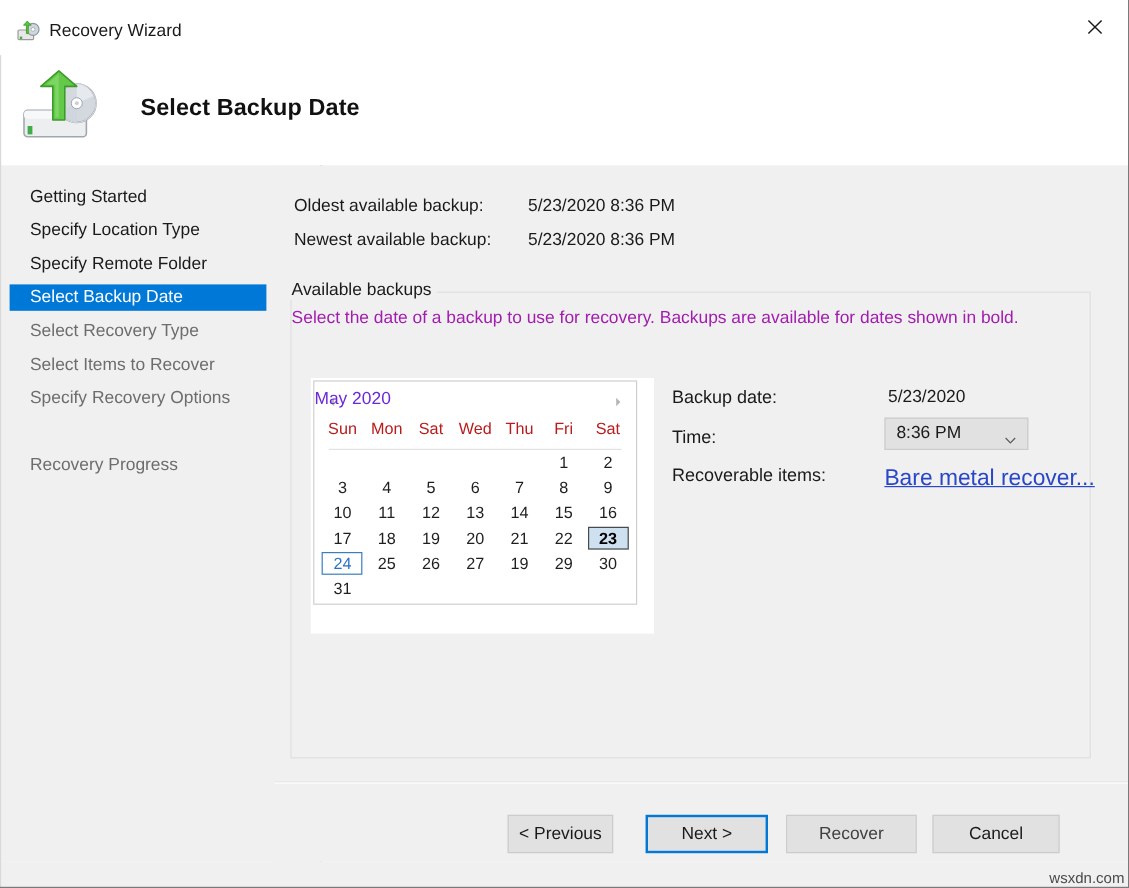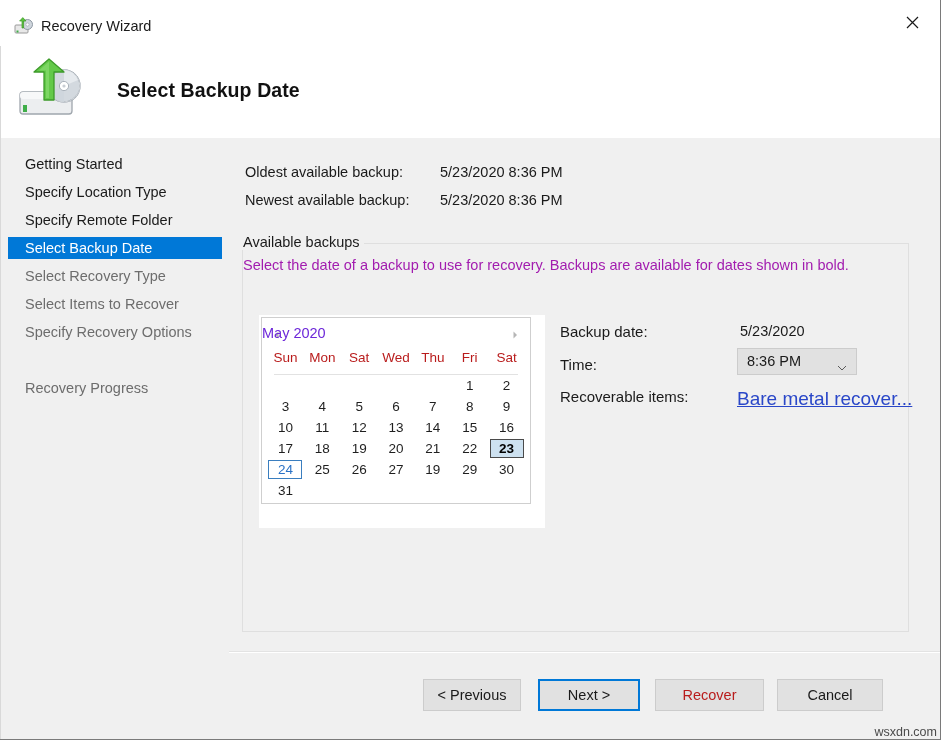--- a/index.html
+++ b/index.html
@@ -318,23 +318,23 @@
     justify-content: center;
     font-size: 14.5px;
     color: #1a1a1a;
     white-space: nowrap;
     cursor: default;
   }
   .btn.default {
     border: 2px solid #0078d7;
     background: #e1e1e1;
   }
-  .btn.disabled { color: #b91c1c; }
-
-  #btn-previous { left: 423px; top: 679px; width: 98px; }
+  .btn.disabled { color: #404040; }
+
+  #btn-previous { left: 423px; top: 679px; width: 88px; }
   #btn-next     { left: 538px; top: 679px; width: 102px; }
   #btn-recover  { left: 655px; top: 679px; width: 109px; }
   #btn-cancel   { left: 777px; top: 679px; width: 106px; }
 
   
   #frame-border {
     position: absolute;
     left: 0; top: 0;
     width: 941px; height: 740px;
     border-right: 1px solid #7a7a7a;

